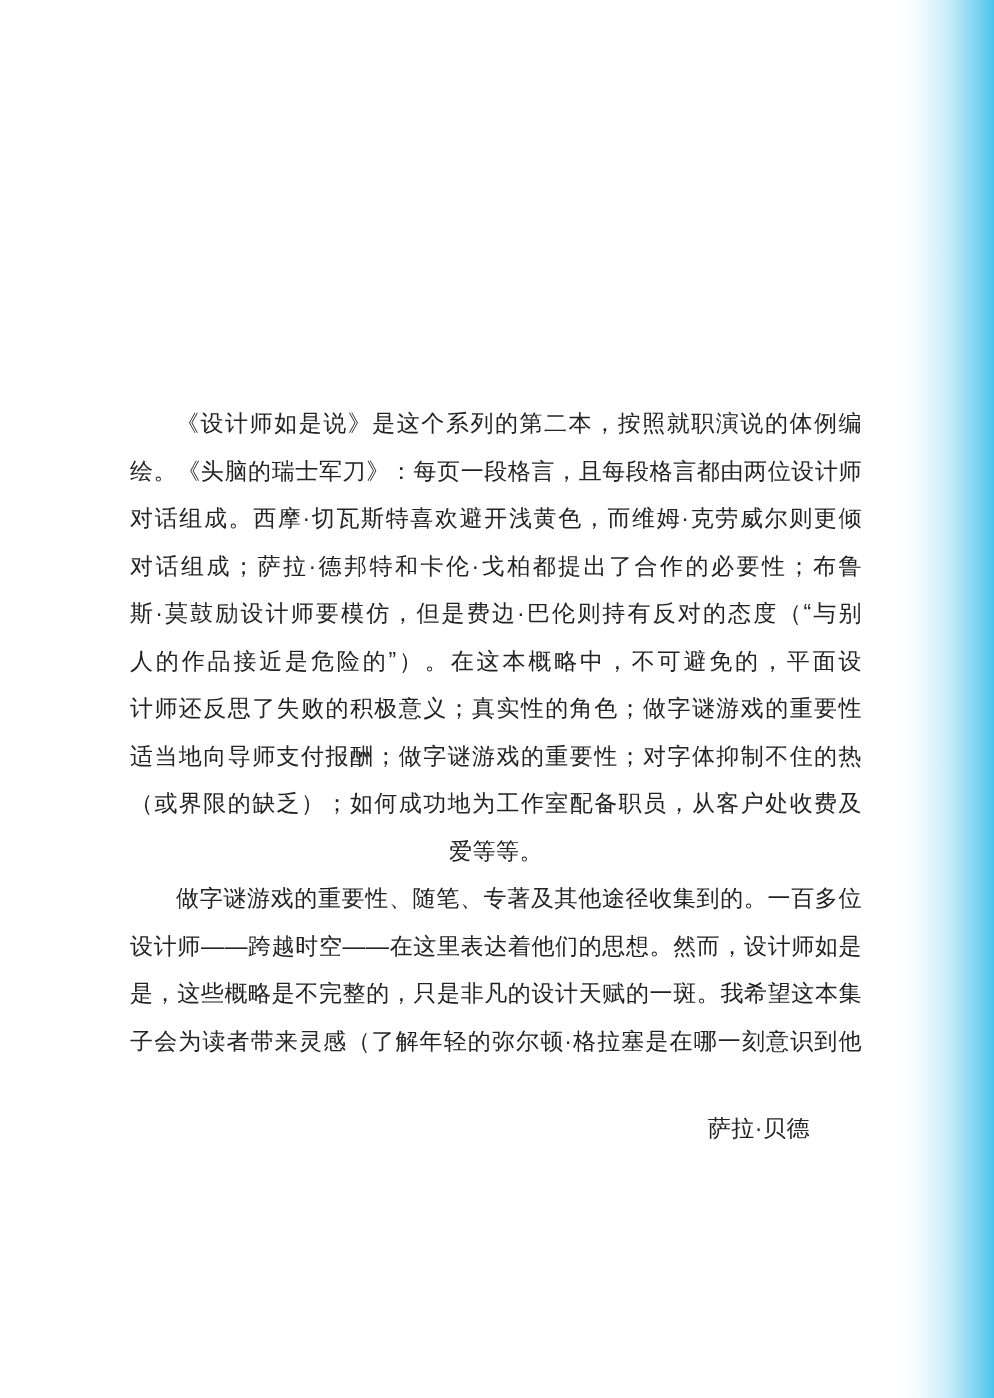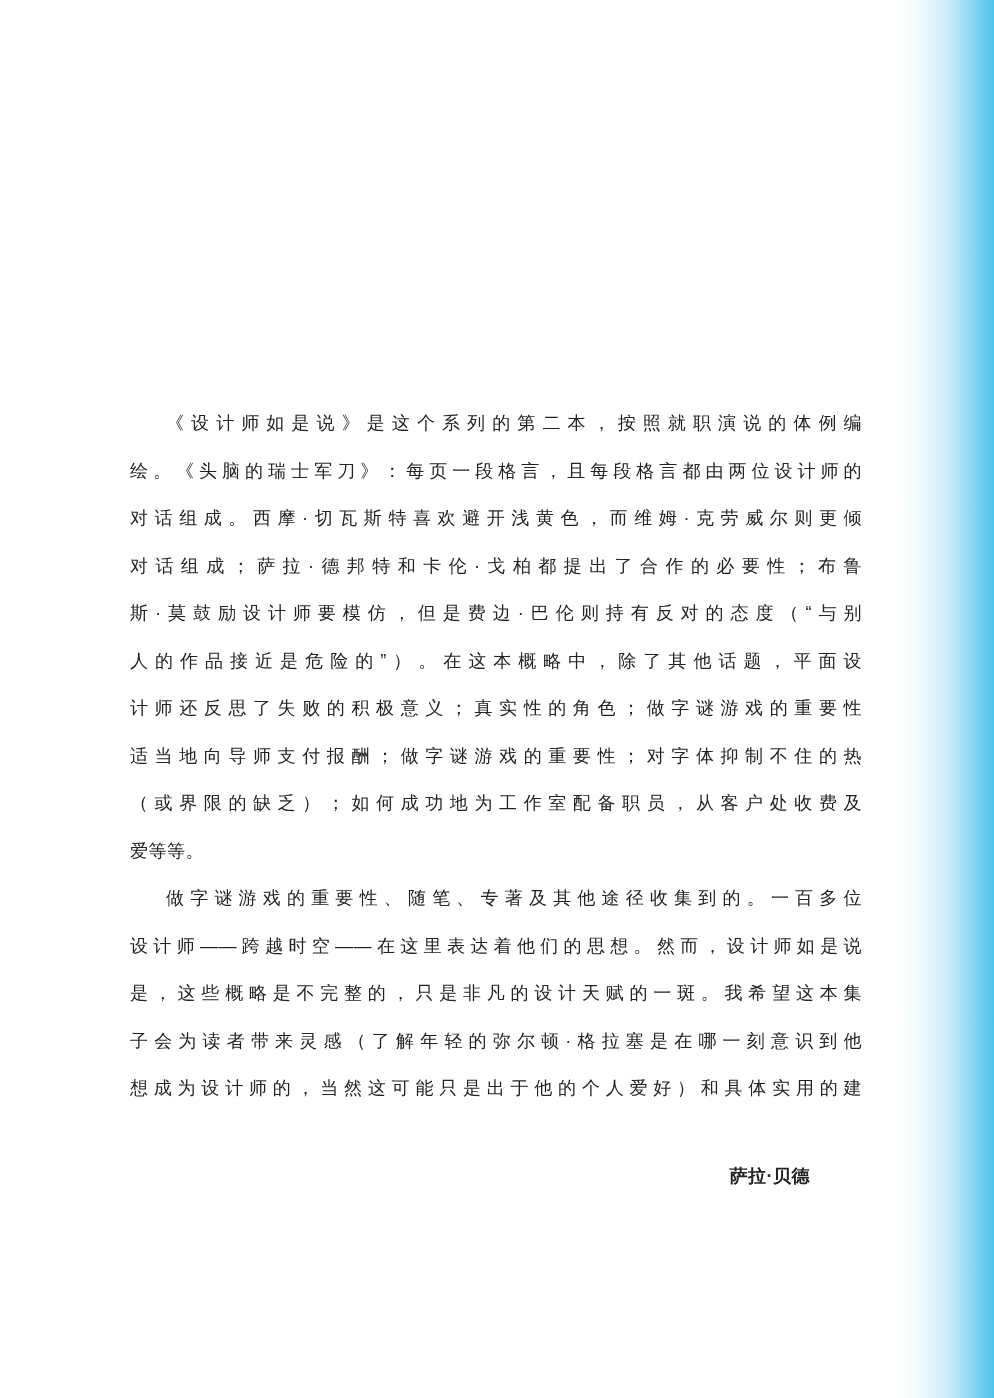--- a/index.html
+++ b/index.html
@@ -27,65 +27,63 @@
       #c7ecf9 52%,
       #8ad8f3 77%,
       #4cc5ec 100%);
   }
   .text-block {
     position: absolute;
     left: 130px;
     top: 400px;
     width: 732px;
     color: #232323;
-    font-size: 18px;
+    font-size: 23px;
     line-height: 47.5px;
     letter-spacing: 0.5px;
   }
   .line {
     height: 47.5px;
-    text-align: left;
+    text-align: center;
     white-space: normal;
     overflow: hidden;
   }
   .line.just {
     text-align: justify;
     text-align-last: justify;
     -moz-text-align-last: justify;
   }
   .line.first {
     text-indent: 2em;
   }
   .signature {
     margin-top: 40px;
     height: 47.5px;
     text-align: right;
     padding-right: 52px;
     box-sizing: border-box;
-    font-weight: bold;
   }
 </style>
 </head>
 <body>
 
 <div class="page">
   <div class="edge-gradient"></div>
   <div class="text-block">
     <div>
         <div class="line first just">《设计师如是说》是这个系列的第二本，按照就职演说的体例编</div>
         <div class="line just">绘。《头脑的瑞士军刀》：每页一段格言，且每段格言都由两位设计师的</div>
         <div class="line just">对话组成。西摩·切瓦斯特喜欢避开浅黄色，而维姆·克劳威尔则更倾</div>
         <div class="line just">对话组成；萨拉·德邦特和卡伦·戈柏都提出了合作的必要性；布鲁</div>
         <div class="line just">斯·莫鼓励设计师要模仿，但是费边·巴伦则持有反对的态度（“与别</div>
-        <div class="line just">人的作品接近是危险的”）。在这本概略中，除了其他话题，平面设</div>
+        <div class="line just">人的作品接近是危险的”）。在这本概略中，不可避免的，平面设</div>
         <div class="line just">计师还反思了失败的积极意义；真实性的角色；做字谜游戏的重要性</div>
         <div class="line just">适当地向导师支付报酬；做字谜游戏的重要性；对字体抑制不住的热</div>
         <div class="line just">（或界限的缺乏）；如何成功地为工作室配备职员，从客户处收费及</div>
         <div class="line">爱等等。</div>
         <div class="line first just">做字谜游戏的重要性、随笔、专著及其他途径收集到的。一百多位</div>
         <div class="line just">设计师——跨越时空——在这里表达着他们的思想。然而，设计师如是说</div>
         <div class="line just">是，这些概略是不完整的，只是非凡的设计天赋的一斑。我希望这本集</div>
         <div class="line just">子会为读者带来灵感（了解年轻的弥尔顿·格拉塞是在哪一刻意识到他</div>
-        <div class="line just">想成为设计师的，当然这可能只是出于他的个人爱好）和具体实用的建</div>
       </div>
     <div class="signature">萨拉·贝德</div>
   </div>
 </div>
 
 </body></html>

